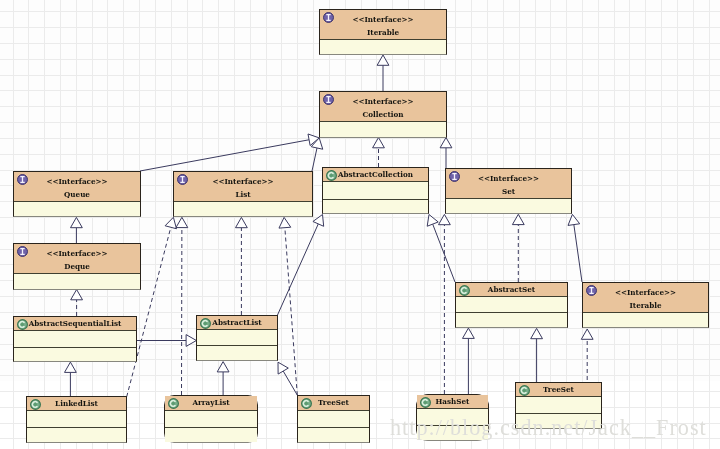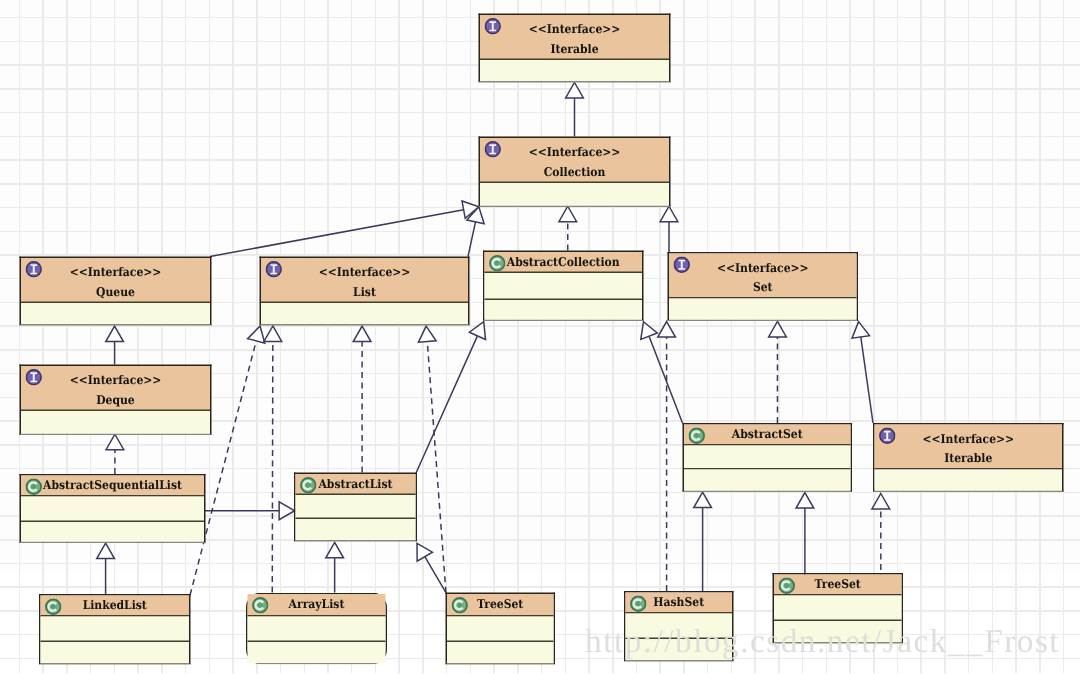--- a/index.html
+++ b/index.html
@@ -352,21 +352,21 @@
           <span class="icowrap cls"><svg class="ico" width="11" height="11" viewBox="0 0 22 22">
               <circle cx="11" cy="11" r="9.8" fill="#76ad88" stroke="#3b7551" stroke-width="2.3"></circle>
               <path d="M10.6 3.6A7.2 7.2 0 1 0 16.1 15.3l-2.6-2.2a3.9 3.9 0 1 1 0.1-4.3l2.6-2.2A7.2 7.2 0 0 0 10.6 3.6z" fill="#dcf0e0"></path>
               <circle cx="10.8" cy="11" r="3.3" fill="#5d9b72"></circle>
             </svg></span>
           <div class="cname cls">TreeSet</div>
         </div>
         <div class="cmp" style="height: 17px; border-bottom: 1px solid rgb(63, 63, 48);"></div>
         <div class="cmp" style="height: 14px;"></div>
       </div>
-      <div class="node" style="left: 416px; top: 394px; width: 73px; height: 47px; border-width: 1px; border-style: solid; border-color: rgb(42, 36, 28) rgb(42, 36, 28) rgb(135, 135, 126);">
+      <div class="node" style="left: 416px; top: 394px; width: 73px; height: 47px; border-width: 1px; border-style: solid; border-color: rgb(42, 36, 28) rgb(42, 36, 28) rgb(135, 135, 126); border-radius: 12px;">
         <div class="hdr" style="height: 14px; border-bottom: 1px solid rgb(63, 63, 48);">
           <span class="icowrap cls"><svg class="ico" width="11" height="11" viewBox="0 0 22 22">
               <circle cx="11" cy="11" r="9.8" fill="#76ad88" stroke="#3b7551" stroke-width="2.3"></circle>
               <path d="M10.6 3.6A7.2 7.2 0 1 0 16.1 15.3l-2.6-2.2a3.9 3.9 0 1 1 0.1-4.3l2.6-2.2A7.2 7.2 0 0 0 10.6 3.6z" fill="#dcf0e0"></path>
               <circle cx="10.8" cy="11" r="3.3" fill="#5d9b72"></circle>
             </svg></span>
           <div class="cname cls">HashSet</div>
         </div>
         <div class="cmp" style="height: 17px; border-bottom: 1px solid rgb(63, 63, 48);"></div>
         <div class="cmp" style="height: 14px;"></div>

